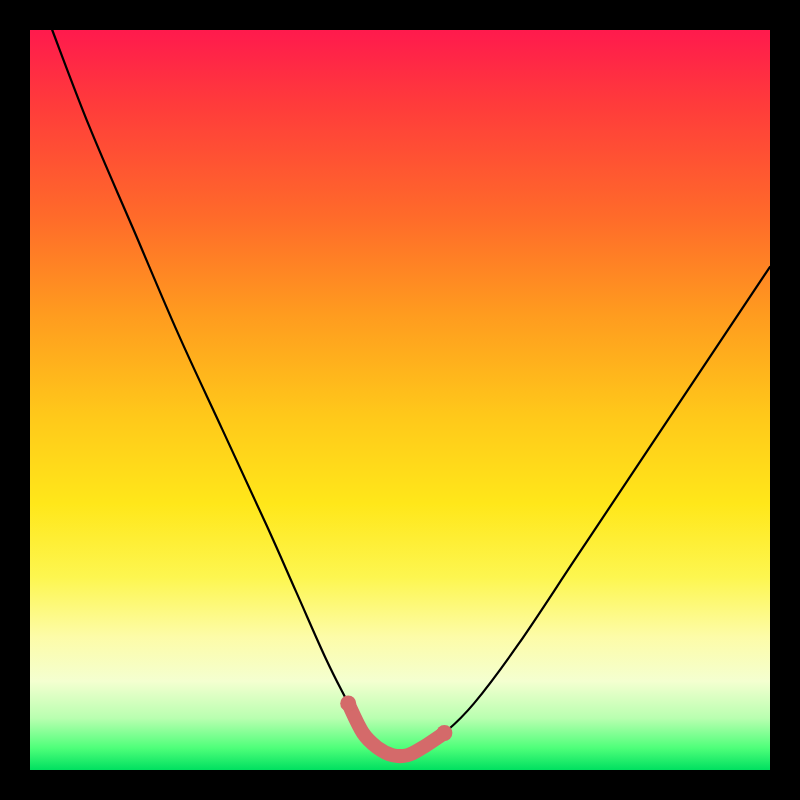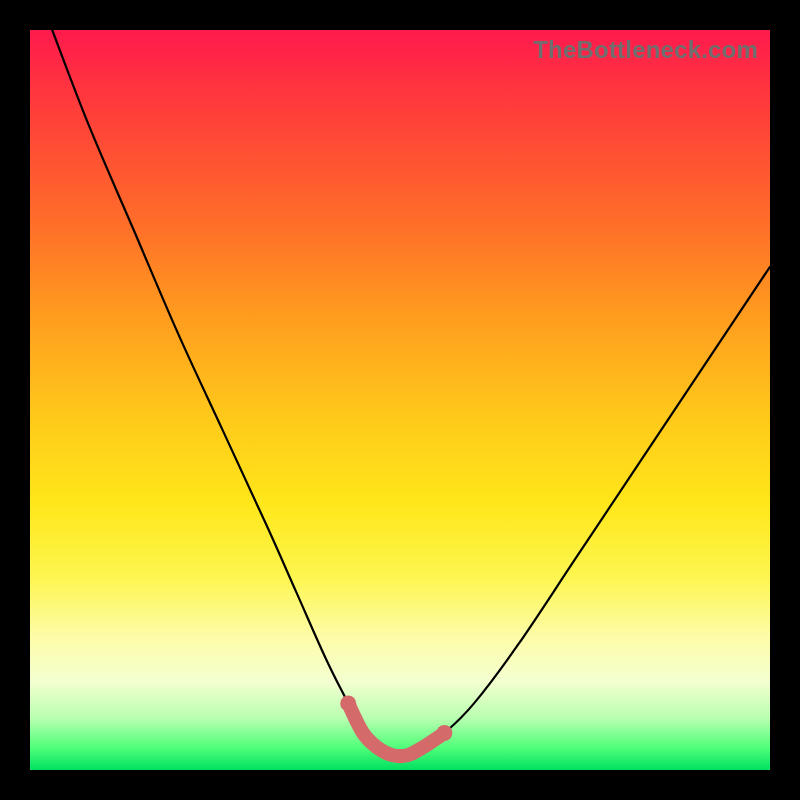--- a/index.html
+++ b/index.html
@@ -50,21 +50,20 @@
     height: 740px;
     overflow: visible;
   }
 </style>
 </head>
 <body>
 
 <div class="stage">
   <div class="plot">
 
-    <div class="watermark">TheBottleneck.com</div>
 
     <svg class="curve" viewBox="0 0 740 740">
       <path d="M 22.2 0 C 28.86 17.316000000000006, 44.548 60.23600000000003, 59.2 96.20000000000005 C 73.852 132.16400000000004, 87.61600000000001 162.50400000000008, 103.60000000000001 199.80000000000007 C 119.584 237.09600000000006, 132.016 267.43600000000004, 148 303.40000000000003 C 163.984 339.36400000000003, 176.416 364.96799999999996, 192.4 399.59999999999997 C 208.38400000000001 434.23199999999997, 223.48000000000002 466.496, 236.8 495.79999999999995 C 250.12 525.1039999999999, 255.74399999999997 538.424, 266.4 562.4 C 277.056 586.376, 286.676 609.02, 296 629 C 305.324 648.98, 311.53999999999996 660.0799999999999, 318.2 673.4 C 324.86 686.72, 327.672 695.008, 333 703 C 338.328 710.992, 342.472 713.804, 347.79999999999995 717.8 C 353.12799999999993 721.7959999999999, 357.27199999999993 723.868, 362.59999999999997 725.2 C 367.928 726.532, 372.072 726.532, 377.40000000000003 725.2 C 382.72800000000007 723.868, 385.54 721.7959999999999, 392.20000000000005 717.8 C 398.86000000000007 713.804, 405.076 710.992, 414.40000000000003 703 C 423.72400000000005 695.008, 430.68 689.384, 444 673.4 C 457.32 657.4159999999999, 469.752 640.84, 488.40000000000003 614.2 C 507.04800000000006 587.5600000000001, 523.624 561.364, 547.6 525.4 C 571.576 489.436, 594.96 454.35999999999996, 621.6 414.4 C 648.24 374.44, 674.2879999999999 335.36800000000005, 695.5999999999999 303.40000000000003 C 716.9119999999999 271.432, 732.008 248.78799999999995, 740 236.79999999999995" fill="none" stroke="#000" stroke-width="2.2" stroke-linecap="round" stroke-linejoin="round"></path>
       <path d="M 318.2 673.4 C 320.864 678.728, 327.672 695.008, 333 703 C 338.328 710.992, 342.472 713.804, 347.79999999999995 717.8 C 353.12799999999993 721.7959999999999, 357.27199999999993 723.868, 362.59999999999997 725.2 C 367.928 726.532, 372.072 726.532, 377.40000000000003 725.2 C 382.72800000000007 723.868, 385.54 721.7959999999999, 392.20000000000005 717.8 C 398.86000000000007 713.804, 410.40400000000005 705.664, 414.40000000000003 703" fill="none" stroke="#d46a6a" stroke-width="14" stroke-linecap="round" stroke-linejoin="round"></path>
       <g>
           <circle cx="318.2" cy="673.4" r="8" fill="#d46a6a"></circle>
           <circle cx="414.40000000000003" cy="703" r="8" fill="#d46a6a"></circle>
         </g>
     </svg>
 

